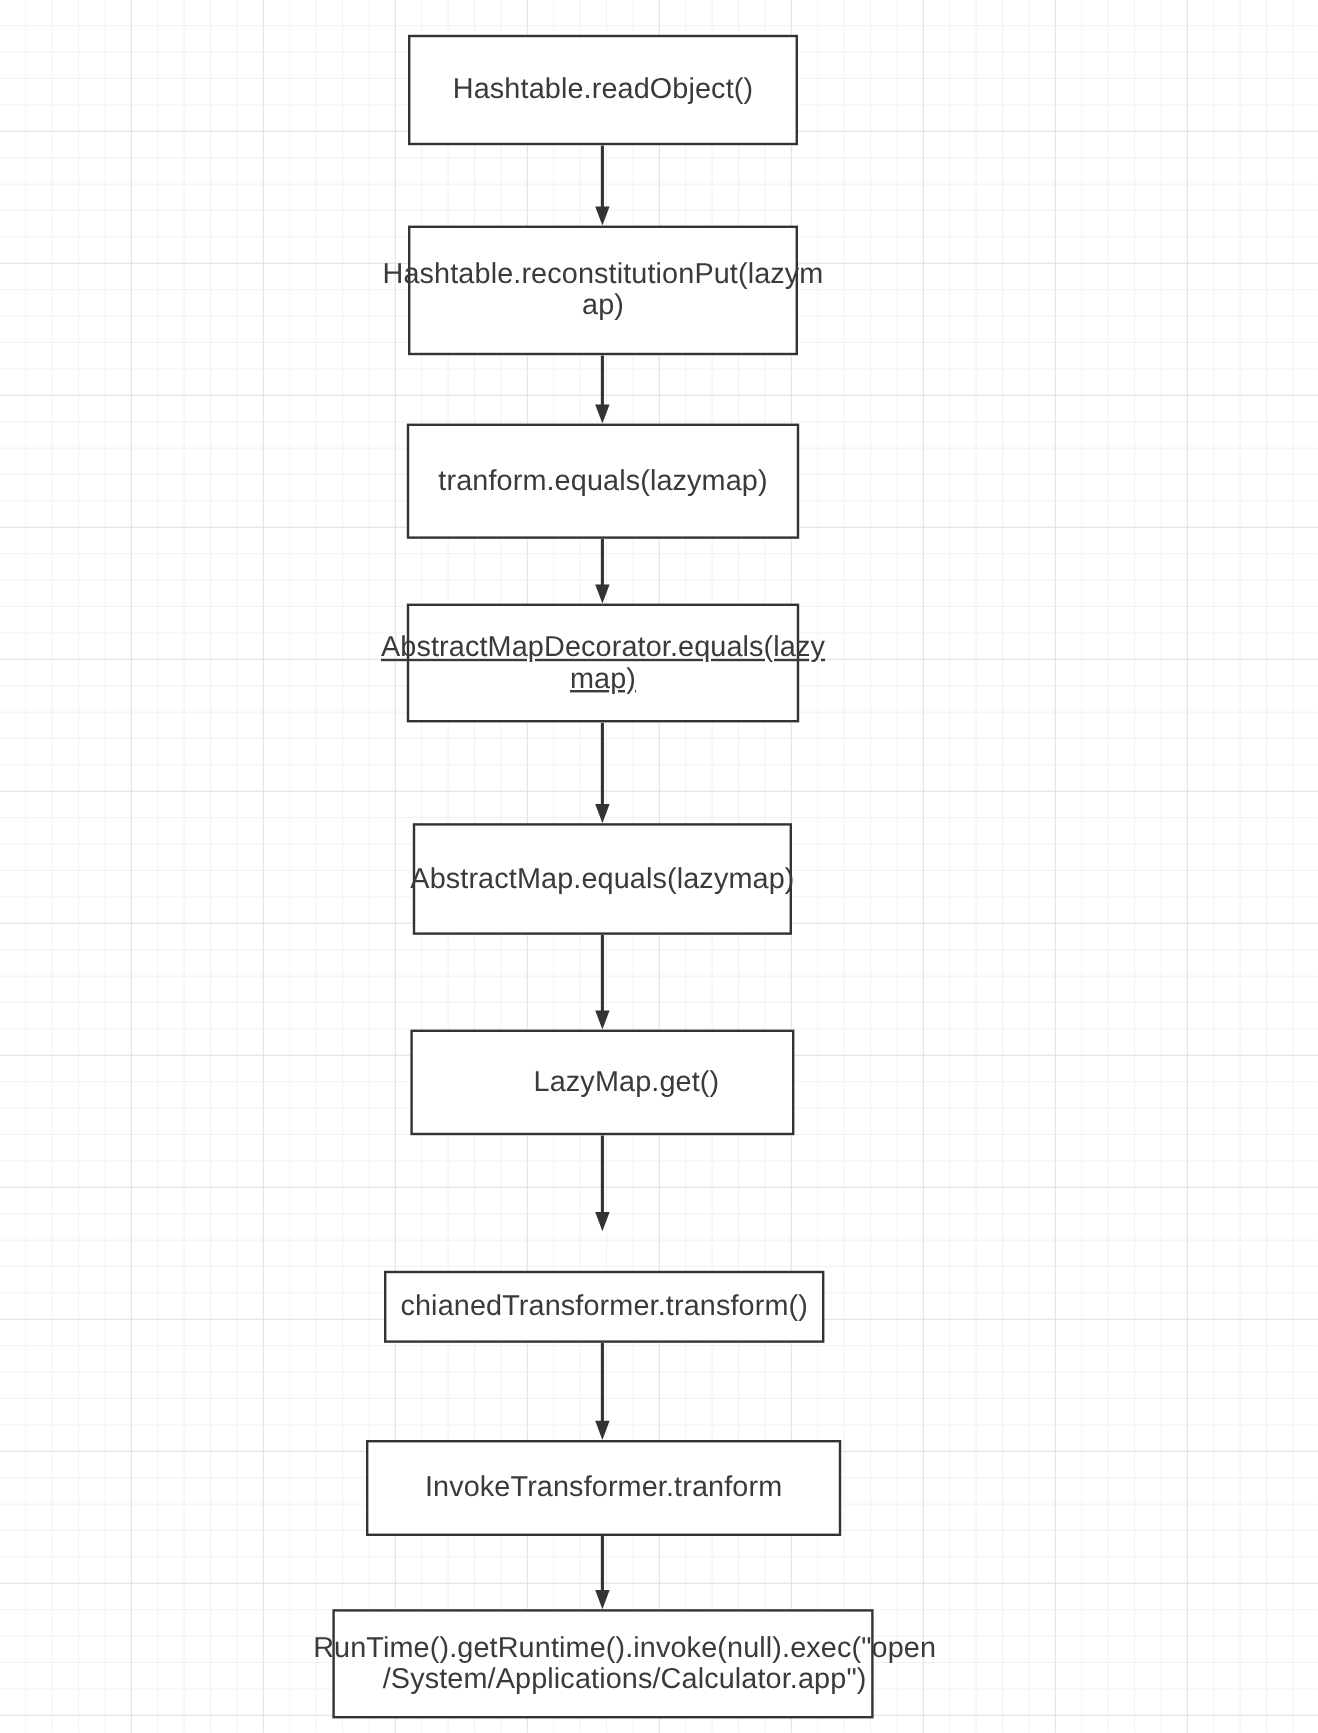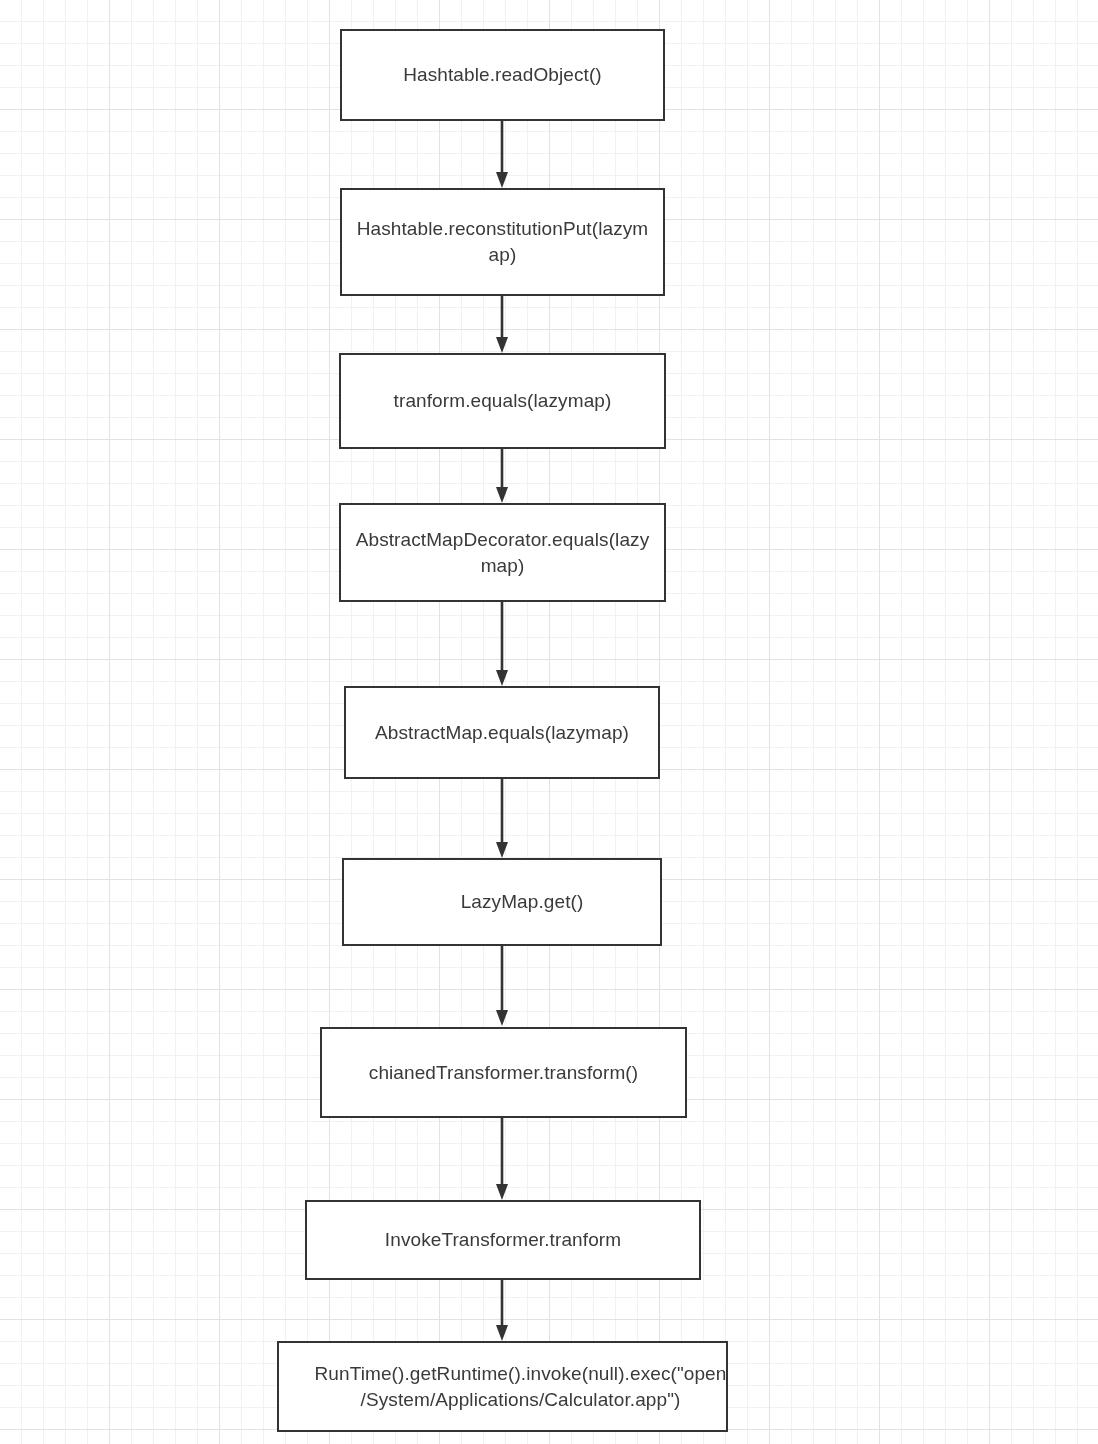--- a/index.html
+++ b/index.html
@@ -35,21 +35,21 @@
   .node {
     position: absolute;
     box-sizing: border-box;
     background: #ffffff;
     border: 2.5px solid #333333;
     display: flex;
     align-items: center;
     justify-content: center;
     text-align: center;
     color: #3a3a3a;
-    font-size: 19px;
+    font-size: 24px;
     line-height: 26px;
     letter-spacing: 0.1px;
     z-index: 2;
   }
 
   .node-label {
     display: block;
     padding: 0 14px;
     white-space: pre-line;
   }
@@ -67,31 +67,31 @@
       <div class="node" style="left: 340px; top: 29px; width: 325px; height: 92px; background: rgb(255, 255, 255); border-color: rgb(51, 51, 51); color: rgb(58, 58, 58);">
         <span class="node-label">Hashtable.readObject()</span>
       </div>
       <div class="node" style="left: 340px; top: 188px; width: 325px; height: 108px; background: rgb(255, 255, 255); border-color: rgb(51, 51, 51); color: rgb(58, 58, 58);">
         <span class="node-label">Hashtable.reconstitutionPut(lazym
 ap)</span>
       </div>
       <div class="node" style="left: 339px; top: 353px; width: 327px; height: 96px; background: rgb(255, 255, 255); border-color: rgb(51, 51, 51); color: rgb(58, 58, 58);">
         <span class="node-label">tranform.equals(lazymap)</span>
       </div>
-      <div class="node" style="left: 339px; top: 503px; width: 327px; height: 99px; background: rgb(255, 255, 255); border-color: rgb(51, 51, 51); color: rgb(58, 58, 58);">
+      <div class="node" style="left: 339px; top: 503px; width: 327px; height: 99px; background: rgb(255, 255, 255); border-color: rgb(51, 51, 51); color: rgb(58, 58, 58); text-decoration: underline;">
         <span class="node-label">AbstractMapDecorator.equals(lazy
 map)</span>
       </div>
       <div class="node" style="left: 344px; top: 686px; width: 316px; height: 93px; background: rgb(255, 255, 255); border-color: rgb(51, 51, 51); color: rgb(58, 58, 58);">
         <span class="node-label">AbstractMap.equals(lazymap)</span>
       </div>
       <div class="node" style="left: 342px; top: 858px; width: 320px; height: 88px; background: rgb(255, 255, 255); border-color: rgb(51, 51, 51); color: rgb(58, 58, 58); padding-left: 40px;">
         <span class="node-label">LazyMap.get()</span>
       </div>
-      <div class="node" style="left: 320px; top: 1027px; width: 367px; height: 91px; background: rgb(255, 255, 255); border-color: rgb(51, 51, 51); color: rgb(58, 58, 58);">
+      <div class="node" style="left: 320px; top: 1059px; width: 367px; height: 60px; background: rgb(255, 255, 255); border-color: rgb(51, 51, 51); color: rgb(58, 58, 58);">
         <span class="node-label">chianedTransformer.transform()</span>
       </div>
       <div class="node" style="left: 305px; top: 1200px; width: 396px; height: 80px; background: rgb(255, 255, 255); border-color: rgb(51, 51, 51); color: rgb(58, 58, 58);">
         <span class="node-label">InvokeTransformer.tranform</span>
       </div>
       <div class="node" style="left: 277px; top: 1341px; width: 451px; height: 91px; background: rgb(255, 255, 255); border-color: rgb(51, 51, 51); color: rgb(58, 58, 58); padding-left: 36px;">
         <span class="node-label">RunTime().getRuntime().invoke(null).exec("open
 /System/Applications/Calculator.app")</span>
       </div>
     </div>

